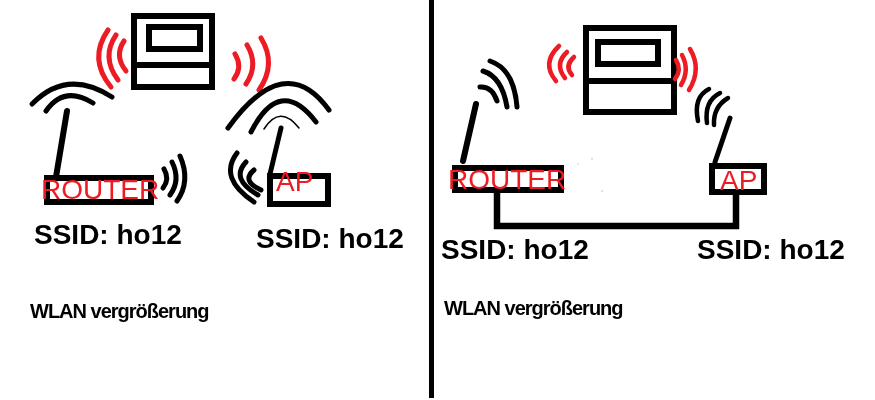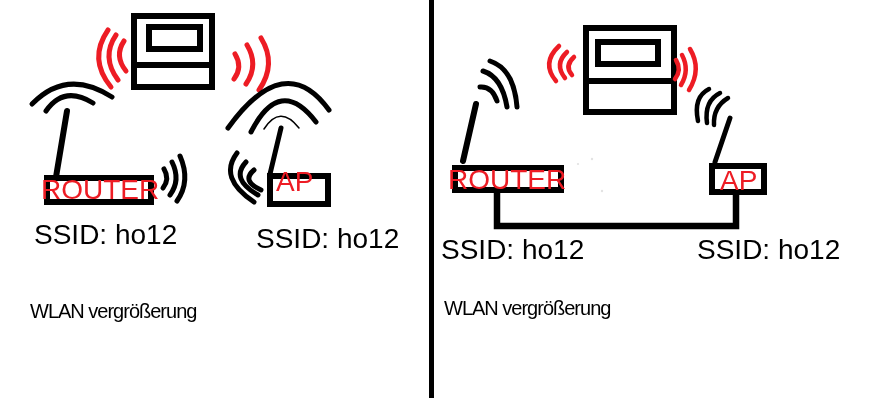--- a/index.html
+++ b/index.html
@@ -4,21 +4,21 @@
 <style>
   html,body{margin:0;padding:0;background:#fff;}
   .canvas{
     position:relative;width:875px;height:400px;background:#ffffff;overflow:hidden;
     font-family:"Liberation Sans",sans-serif;
     margin-left:14px;
   }
   .art{position:absolute;left:0;top:0;}
   .lbl{position:absolute;line-height:1;white-space:nowrap;}
   .red{color:#ed1c24;}
-  .blk{color:#000000;}
+  .blk{color:#000000;font-weight:bold;}
   .fs28{font-size:28px;}
   .fs32{font-size:20px;letter-spacing:-1px;}
 </style>
 </head>
 <body>
 
 <div class="canvas">
 
   <svg class="art" width="875" height="400" viewBox="0 0 875 400">
 

